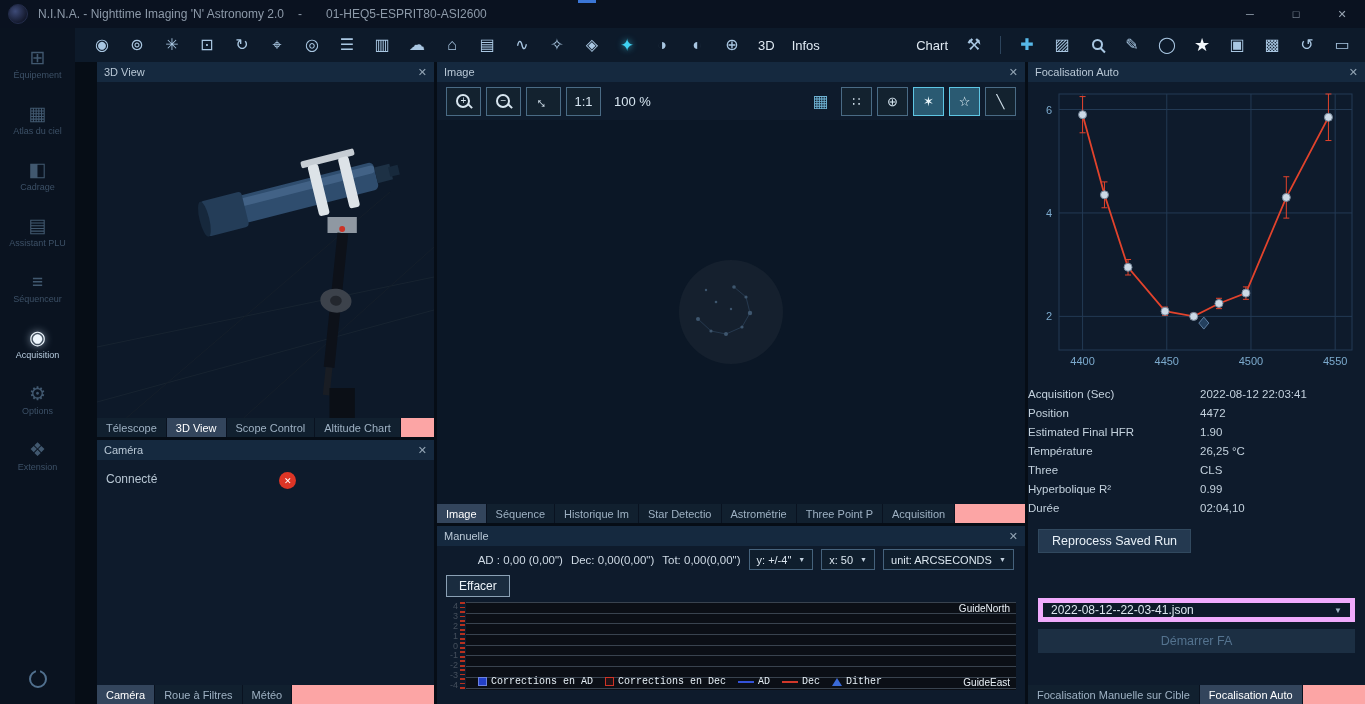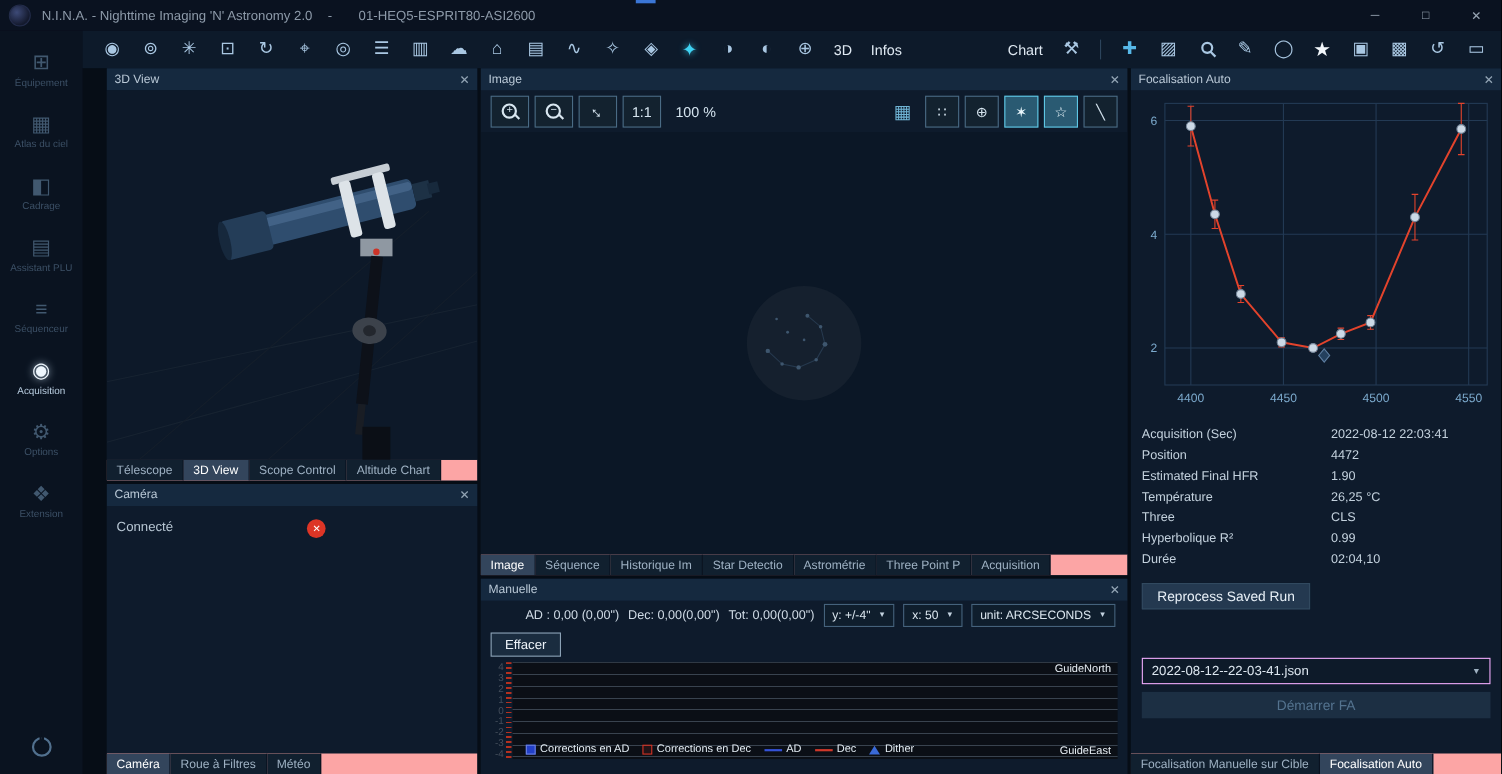--- a/index.html
+++ b/index.html
@@ -97,38 +97,38 @@
     font-family:"Liberation Sans", sans-serif; }
   .gd-graph { margin:3px 9px 6px; height:88px; display:flex; }
   .gylab { width:14px; display:flex; flex-direction:column; justify-content:space-between;
     font-size:9px; color:#454f5c; text-align:right; padding-right:2px; line-height:1; }
   .gredticks { width:5px; background:repeating-linear-gradient(to bottom,#b5301f 0 1.5px,transparent 1.5px 4.5px); margin-right:1px; }
   .gplot { flex:1; position:relative; background:#0b0f16;
     background-image:repeating-linear-gradient(to bottom,#39434f 0 1px,transparent 1px 10.7px); }
   .g-north { position:absolute; right:6px; top:1px; font-size:10px; color:#e8eff5; }
   .g-east { position:absolute; right:6px; bottom:2px; font-size:10px; color:#e8eff5; }
   .g-legend { position:absolute; left:12px; bottom:3px; display:flex; align-items:center; gap:12px;
-    font-size:10px; color:#e4edf4; }
+    font-size:10px; color:#e4edf4;font-family:Liberation Mono, monospace; }
   .lgi { display:flex; align-items:center; gap:4px; }
   .lg-sq-blue { width:9px; height:9px; background:#2340c8; border:1px solid #6b82e0; }
   .lg-sq-red { width:9px; height:9px; border:1px solid #d03325; background:rgba(208,51,37,.12); }
   .lg-line-blue { width:16px; height:2px; background:#3452d8; }
   .lg-line-red { width:16px; height:2px; background:#d0382a; }
   .lg-tri { width:0; height:0; border-left:5px solid transparent; border-right:5px solid transparent;
     border-bottom:8px solid #3a6ad8; }
   
   .af-chart { margin:2px 5px 0; flex:none; }
   #af-svg text { fill:#7caacd; font-size:11px; font-family:"Liberation Sans", sans-serif; }
-  .af-stats { padding:4px 10px 0; flex:none; }
+  .af-stats { padding:4px 0 0; flex:none; }
   .strow { height:19px; display:flex; align-items:center; font-size:11.5px; color:#c3d1dd; }
   .strow .sl { width:172px; flex:none; }
   .btn-reprocess { margin:12px 0 0 10px; align-self:flex-start; background:#243950; color:#e8f0f7;
     font-size:12.5px; padding:4px 13px; cursor:pointer; border:1px solid #31495f;
     font-family:"Liberation Sans", sans-serif; }
-  .af-select { margin:auto 10px 0; height:24px; border:1px solid #f0abfc; background:#0d1a29;
+  .af-select { margin:auto 10px 0; height:24px; border:5px solid #f0abfc; background:#0d1a29;
     display:flex; align-items:center; padding:0 8px; font-size:12px; color:#dce6ef; cursor:pointer; }
   .af-select .caret { margin-left:auto; font-size:8px; color:#9fb2c2; }
   .btn-start { margin:7px 10px 0; height:24px; background:#1c2f43; color:#54738f;
     display:flex; align-items:center; justify-content:center; font-size:12.5px; cursor:default;
     border:none; font-family:Liberation Sans, sans-serif; }
   .af-tabs { margin-top:32px; }
 </style>
 </head>
 <body>
 

